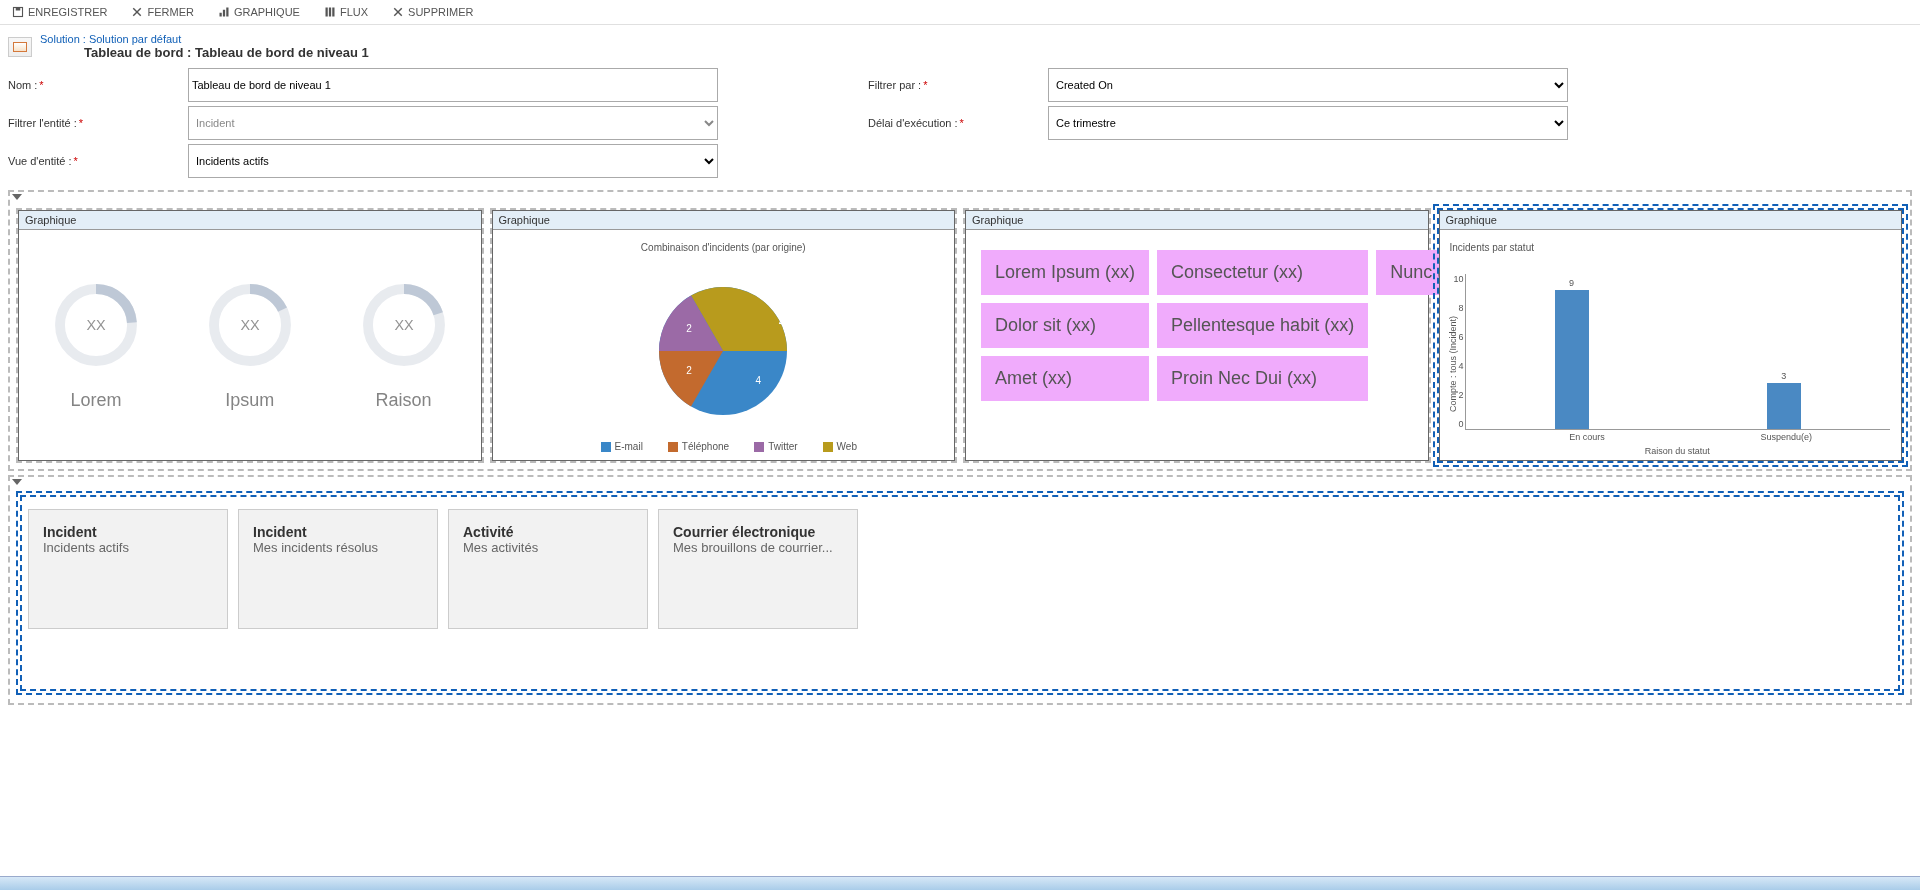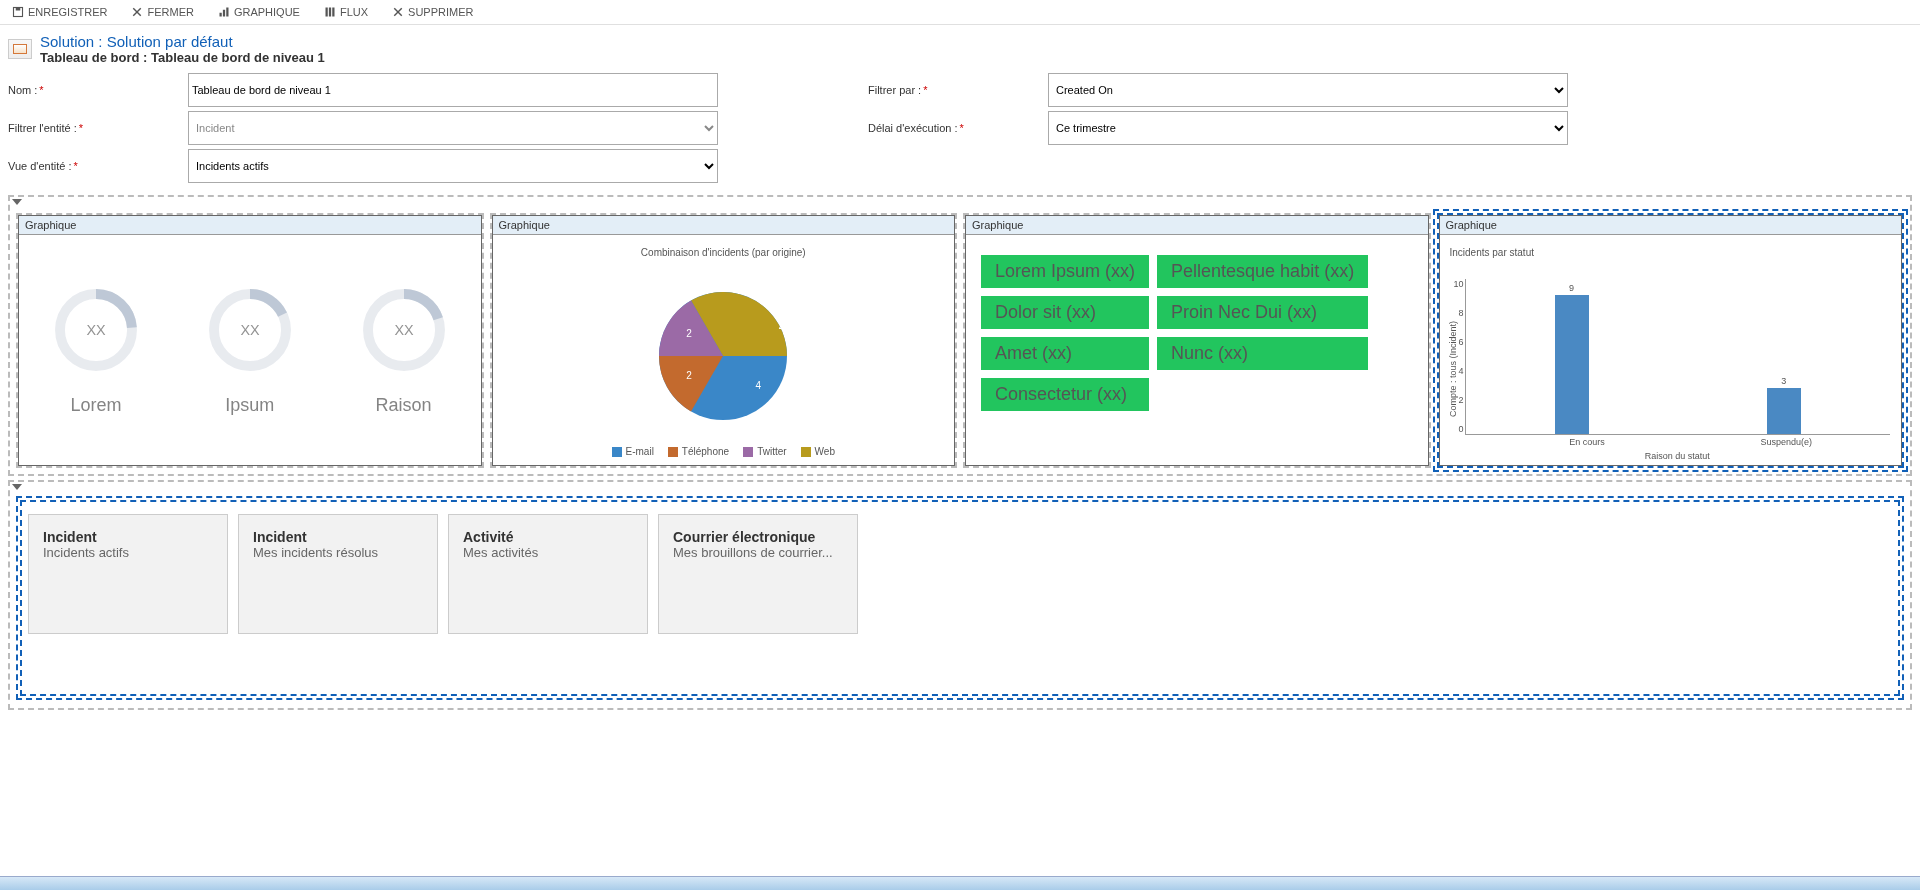--- a/index.html
+++ b/index.html
@@ -41,22 +41,22 @@
     width: 24px; height: 20px;
     border: 1px solid #ccc;
     background: linear-gradient(#f7f7f7,#eee);
     display:flex; align-items:center; justify-content:center;
   }
   .icon-box .inner {
     width:14px;height:10px;
     border:1px solid #d4783a;
     background: linear-gradient(#fff,#f7e2c9);
   }
-  .solution-line { color: #1160B7; font-size: 15px; }
-  .dashboard-line { font-weight: bold; font-size: 13px; color: #333; }
+  .solution-line { color: #1160B7; font-size: 11px; }
+  .dashboard-line { font-weight: bold; font-size: 13px; color: #333; margin-left: 44px; }
 
   .form-grid {
     display: grid;
     grid-template-columns: 180px 530px 150px 180px 520px;
     row-gap: 4px;
     padding: 4px 8px 8px 8px;
     align-items: center;
     font-size: 11px;
   }
   .form-label { color: #333; }
@@ -133,31 +133,31 @@
     align-items:center;
     flex:1;
   }
   .gauges .gcol{display:flex;flex-direction:column;align-items:center;gap:20px;filter:blur(0.6px);opacity:0.9}
   .gauges .glabel{font-size:18px;color:#777;filter:blur(0.6px)}
 
   
   .legend {
     display:flex; justify-content:center; gap:14px; font-size:10px; color:#555; padding:4px 0 8px 0;flex-wrap:wrap;
   }
-  .lg { display:flex; align-items:center; gap:4px; }
+  .lg { display:flex; align-items:center; gap:4px;margin-left:11px; }
   .sw { width:10px; height:10px; }
 
   
   .tags-body {
     display:flex; flex-wrap:wrap; gap:8px; padding:20px 15px; align-content:flex-start;
   }
   .tag {
-    background:#22c55e;
+    background:#f0abfc;
     color:#555;
-    padding:6px 14px;
+    padding:12px 14px;
     font-size:18px;
     display:flex;align-items:center;
   }
 
   
   .bar-area {flex:1; position:relative; display:flex; padding:4px 6px 0 6px;}
   .y-axis-label {writing-mode:vertical-rl;transform:rotate(180deg);font-size:9px;color:#555;align-self:center;padding:0 2px;}
   .plot { flex:1; position:relative; border-left:1px solid #999; border-bottom:1px solid #999; margin:5px 5px 0 5px; height:160px;}
   .ticks { position:absolute; left:-22px; top:0; bottom:0; width:20px; display:flex; flex-direction:column; justify-content:space-between; font-size:9px; color:#555; text-align:right;}
   .bars-row { position:absolute; left:0;right:0;bottom:0; display:flex; justify-content:space-around; align-items:flex-end; height:100%;}

